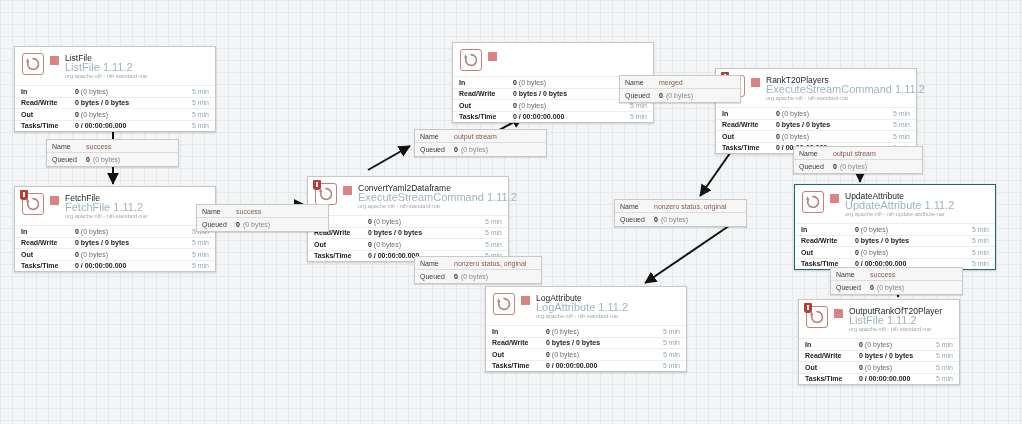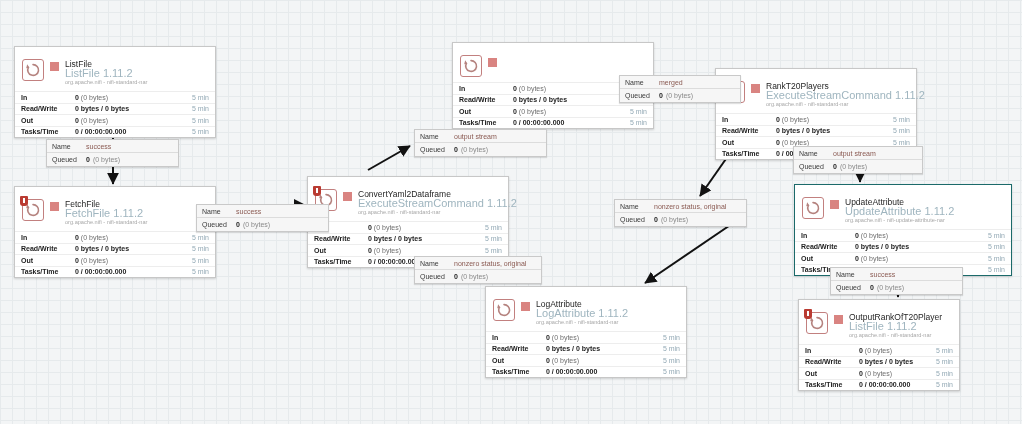--- a/index.html
+++ b/index.html
@@ -22,21 +22,21 @@
   #edges { position:absolute; left:0; top:0; width:1022px; height:424px; }
 
   .proc {
     position:absolute;
     background:#fff;
     border:1px solid #c7c7c7;
     box-shadow:0 1px 2px rgba(0,0,0,.16);
   }
   .proc.selected { border:1.5px solid #1b6a6a; }
 
-  .proc-head { display:flex; align-items:flex-start; padding:12px 7px 5px 7px; }
+  .proc-head { display:flex; align-items:flex-start; padding:6px 7px 5px 7px; }
   .picon {
     position:relative;
     width:22px; height:22px; flex:0 0 22px;
     border:1px solid #c2807f;
     border-radius:3px;
     margin-right:6px;
   }
   .picon svg { position:absolute; left:3px; top:3px; }
   .badge {
     position:absolute; left:-3px; top:-4px;
@@ -315,21 +315,21 @@
           <div class="lbl">Out</div>
           <div class="val"><b>0</b> (0 bytes)</div>
           <div class="tm">5 min</div>
         </div>
         <div class="prow">
           <div class="lbl">Tasks/Time</div>
           <div class="val"><b>0 / 00:00:00.000</b></div>
           <div class="tm">5 min</div>
         </div>
       </div>
-      <div class="proc selected" style="left: 794px; top: 184px; width: 218px;">
+      <div class="proc selected" style="left: 794px; top: 184px; width: 202px;">
     <div class="proc-head">
       <div class="picon">
         <svg width="14" height="14" viewBox="0 0 14 14">
           <path d="M7,1.6 A5.4,5.4 0 1,1 2.4,4.4" stroke="#b5837f" stroke-width="1.6" fill="none" stroke-linecap="round"></path>
           <path d="M1.2,1.2 L3.4,4.8 L0.2,5.2 z" fill="#b5837f"></path>
         </svg>
       </div>
       <div class="run-sq"></div>
       <div class="ptitles">
         <div class="pname">UpdateAttribute</div>

